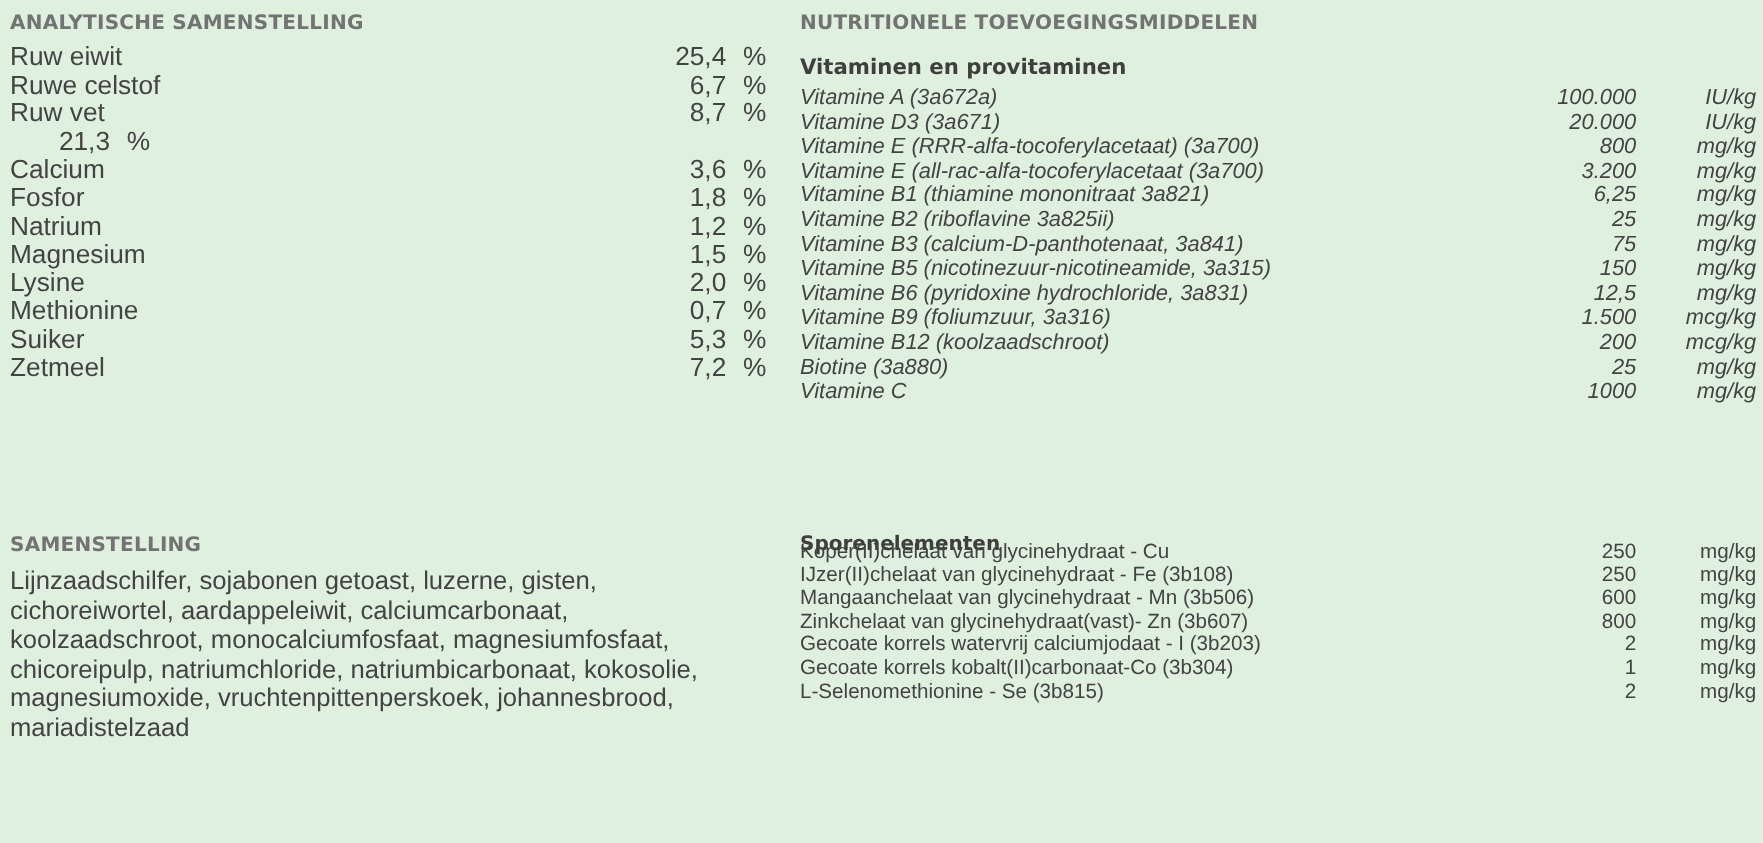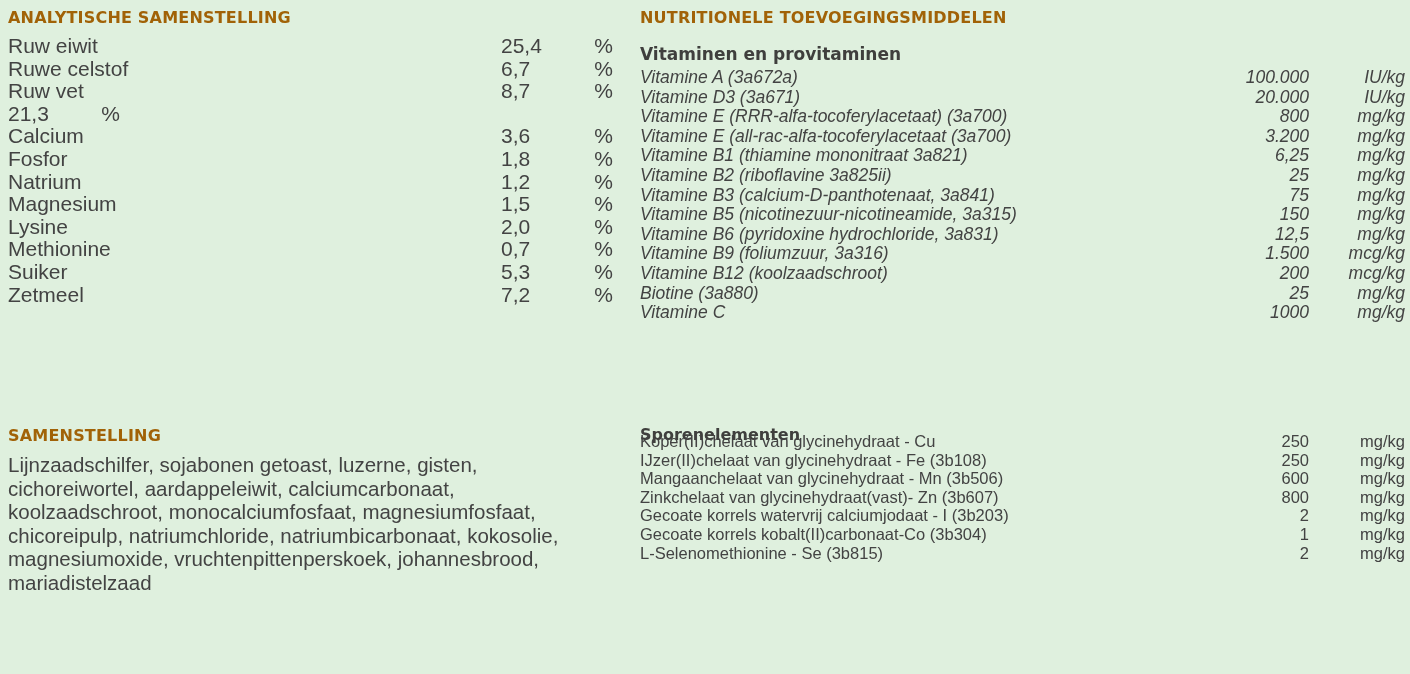--- a/index.html
+++ b/index.html
@@ -5,30 +5,30 @@
   html, body { margin:0; padding:0; }
   body {
     width:1410px; height:674px; overflow:hidden;
     background:#dff0de;
     color:#434343;
     font-family:"Liberation Sans", sans-serif;
     position:relative;
   }
   .h1 {
     position:absolute; font-weight:bold; font-size:16px; letter-spacing:0.2px;
-    font-family:"DejaVu Sans", sans-serif; color:#a16207;
+    font-family:"DejaVu Sans", sans-serif; color:#737373;
   }
   .sub {
     position:absolute; font-weight:bold; font-size:17px;
     font-family:"DejaVu Sans", sans-serif; color:#3f3f3d;
   }
   .analytic { position:absolute; left:8px; top:35px; width:605px; }
   .arow { display:flex; height:22.6px; line-height:22.6px; font-size:21px; }
   .arow .lbl { flex:1; }
-  .arow .val { width:80px; text-align:left; }
+  .arow .val { width:80px; text-align:right; }
   .arow .unit { width:32px; text-align:right; }
   .comp {
     position:absolute; left:8px; top:453px; width:600px;
     font-size:20.5px; line-height:23.5px;
   }
   .vit { position:absolute; left:640px; top:68px; width:765px;font-style:italic; }
   .vrow { display:flex; height:19.6px; line-height:19.6px; font-size:17.5px; }
   .vrow .lbl { flex:1; white-space:nowrap; }
   .vrow .val { width:110px; text-align:right; }
   .vrow .unit { width:96px; text-align:right; }

